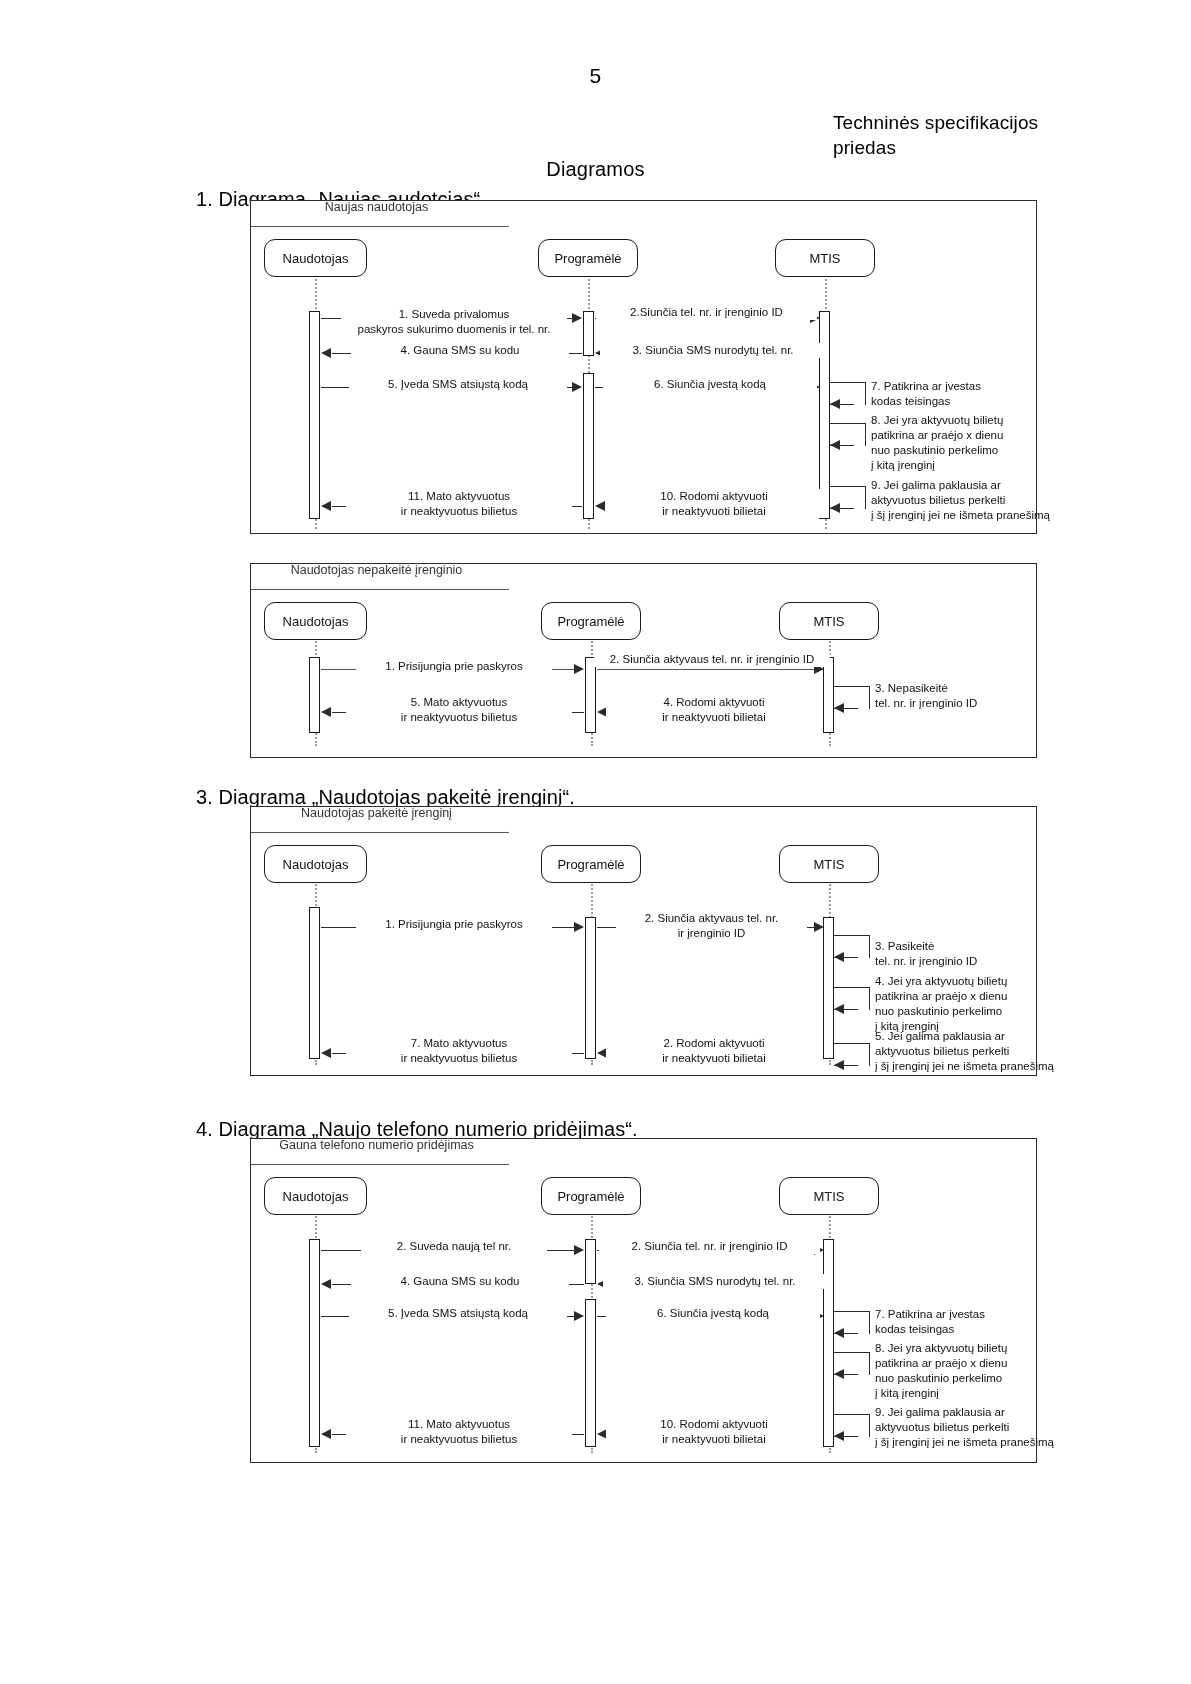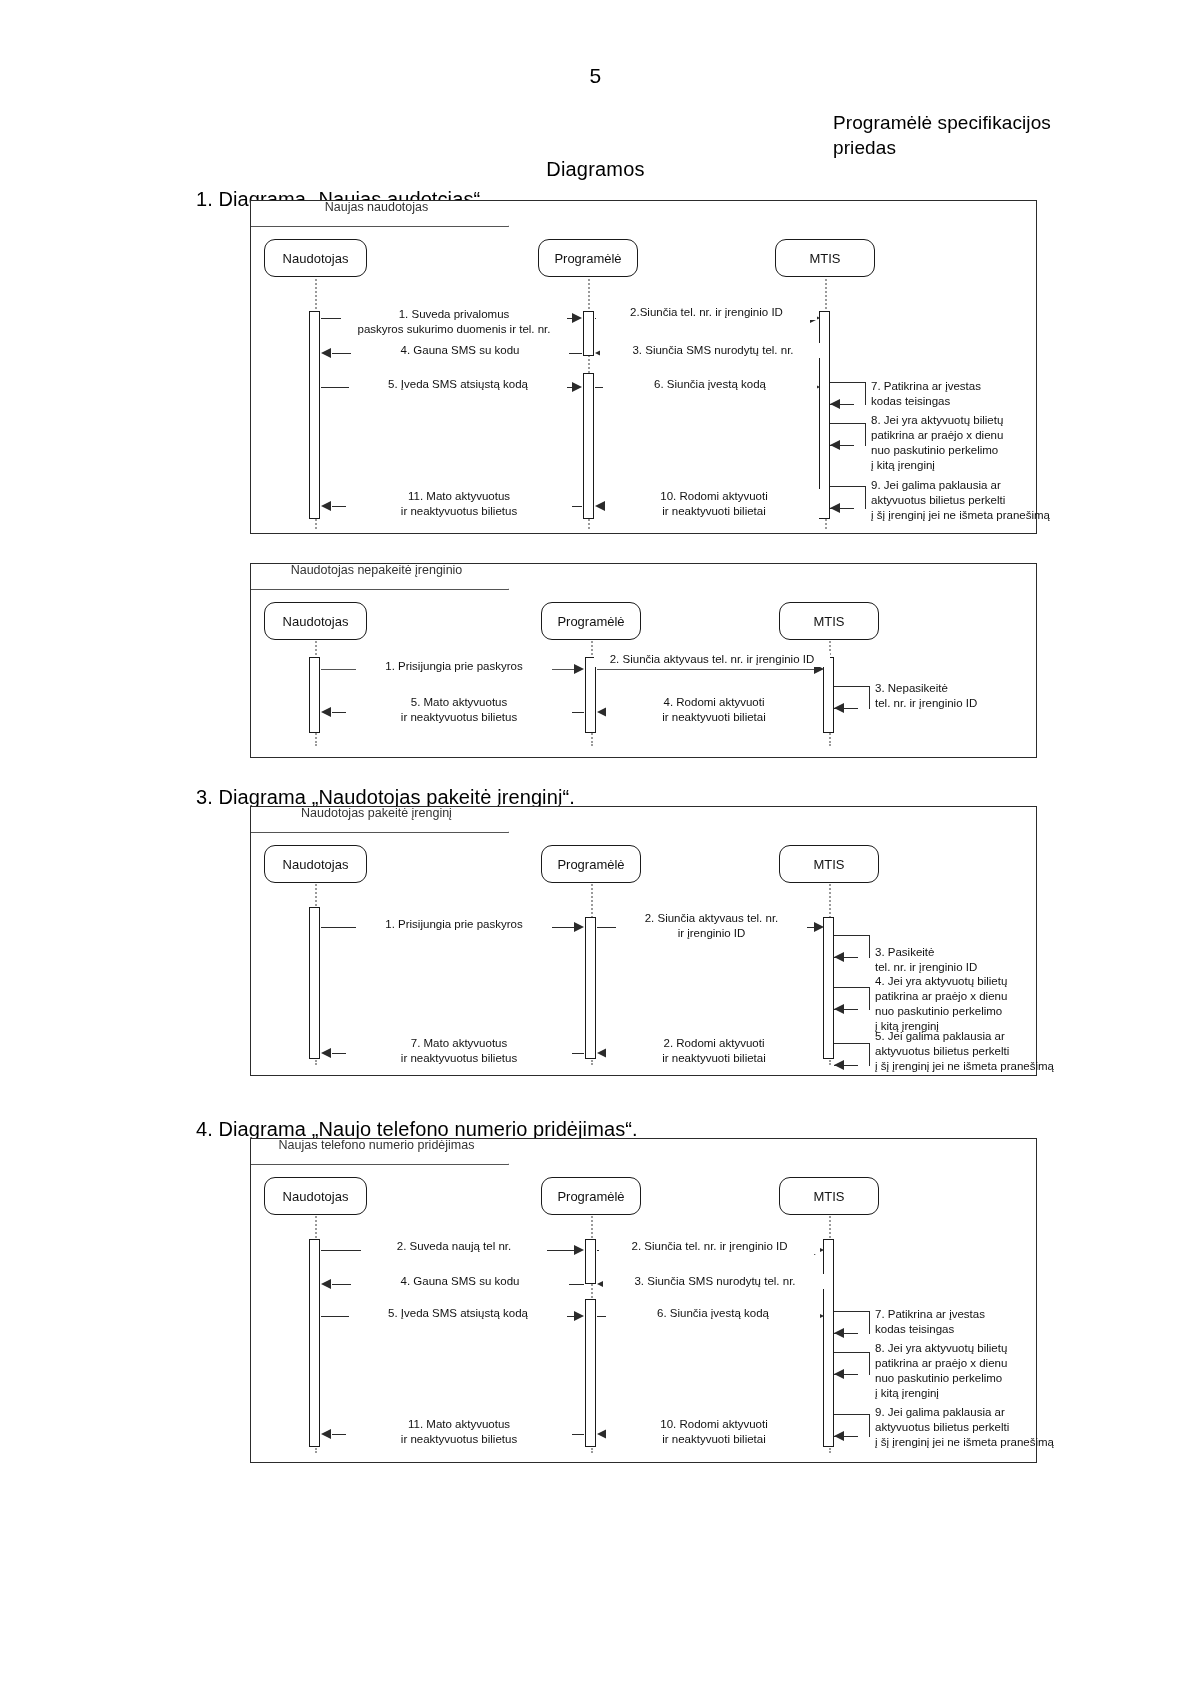--- a/index.html
+++ b/index.html
@@ -89,21 +89,21 @@
     position:absolute;font-size:11.5px;line-height:1.3;color:#111;
     white-space:pre-line;text-align:left;
   }
 </style>
 </head>
 <body>
 
 <div class="page">
 
   <div class="page-number">5</div>
-  <div class="doc-header">Programėlė specifikacijos priedas</div>
+  <div class="doc-header">Techninės specifikacijos priedas</div>
   <div class="section-title">Diagramos</div>
 
   <div class="caption" style="top:188px">1. Diagrama „Naujas audotcjas“</div>
   <div class="frame" style="left:250px;top:200px;width:785px;height:332px">
     <div class="frame-tab" style="width:258px">
         <span>Naujas naudotojas</span>
       </div>
 
     <div class="lifeline" style="left:64px;top:62px;height:266px"></div>
     <div class="lifeline" style="left:337px;top:62px;height:266px"></div>
@@ -255,21 +255,21 @@
     <div class="arrow-r" style="left:563px;top:115px"></div>
     <div class="msg-label" style="left:365px;top:104px;width:185px">2. Siunčia aktyvaus tel. nr.
 ir  įrenginio ID</div>
 
     <div class="selfmsg" style="left:583px;top:128px;width:36px;height:23px">
       <div class="top" style="width:36px"></div>
       <div class="right" style="right:0;height:23px"></div>
       <div class="bot" style="top:22px;width:24px"></div>
       <div class="ar" style="left:0;top:17px"></div>
     </div>
-    <div class="note" style="left:624px;top:138px;width:175px">3. Pasikeitė
+    <div class="note" style="left:624px;top:132px;width:175px">3. Pasikeitė
 tel. nr. ir įrenginio ID</div>
 
     <div class="selfmsg" style="left:583px;top:180px;width:36px;height:23px">
       <div class="top" style="width:36px"></div>
       <div class="right" style="right:0;height:23px"></div>
       <div class="bot" style="top:22px;width:24px"></div>
       <div class="ar" style="left:0;top:17px"></div>
     </div>
     <div class="note" style="left:624px;top:167px;width:185px">4. Jei yra aktyvuotų bilietų
 patikrina ar praėjo x dienu
@@ -293,21 +293,21 @@
 
     <div class="msg" style="left:81px;top:246px;width:252px"></div>
     <div class="arrow-l" style="left:70px;top:241px"></div>
     <div class="msg-label" style="left:95px;top:229px;width:220px">7. Mato aktyvuotus
 ir neaktyvuotus bilietus</div>
   </div>
 
   <div class="caption" style="top:1118px">4. Diagrama „Naujo telefono numerio pridėjimas“.</div>
   <div class="frame" style="left:250px;top:1138px;width:785px;height:323px">
     <div class="frame-tab" style="width:258px">
-        <span>Naujas telefono numerio pridėjimas</span>
+        <span>Gauna telefono numerio pridėjimas</span>
       </div>
 
     <div class="lifeline" style="left:64px;top:62px;height:252px"></div>
     <div class="lifeline" style="left:340px;top:62px;height:252px"></div>
     <div class="lifeline" style="left:578px;top:62px;height:252px"></div>
 
     <div class="actor" style="left:13px;top:38px;width:103px;height:38px">Naudotojas</div>
     <div class="actor" style="left:290px;top:38px;width:100px;height:38px">Programėlė</div>
     <div class="actor" style="left:528px;top:38px;width:100px;height:38px">MTIS</div>
 

